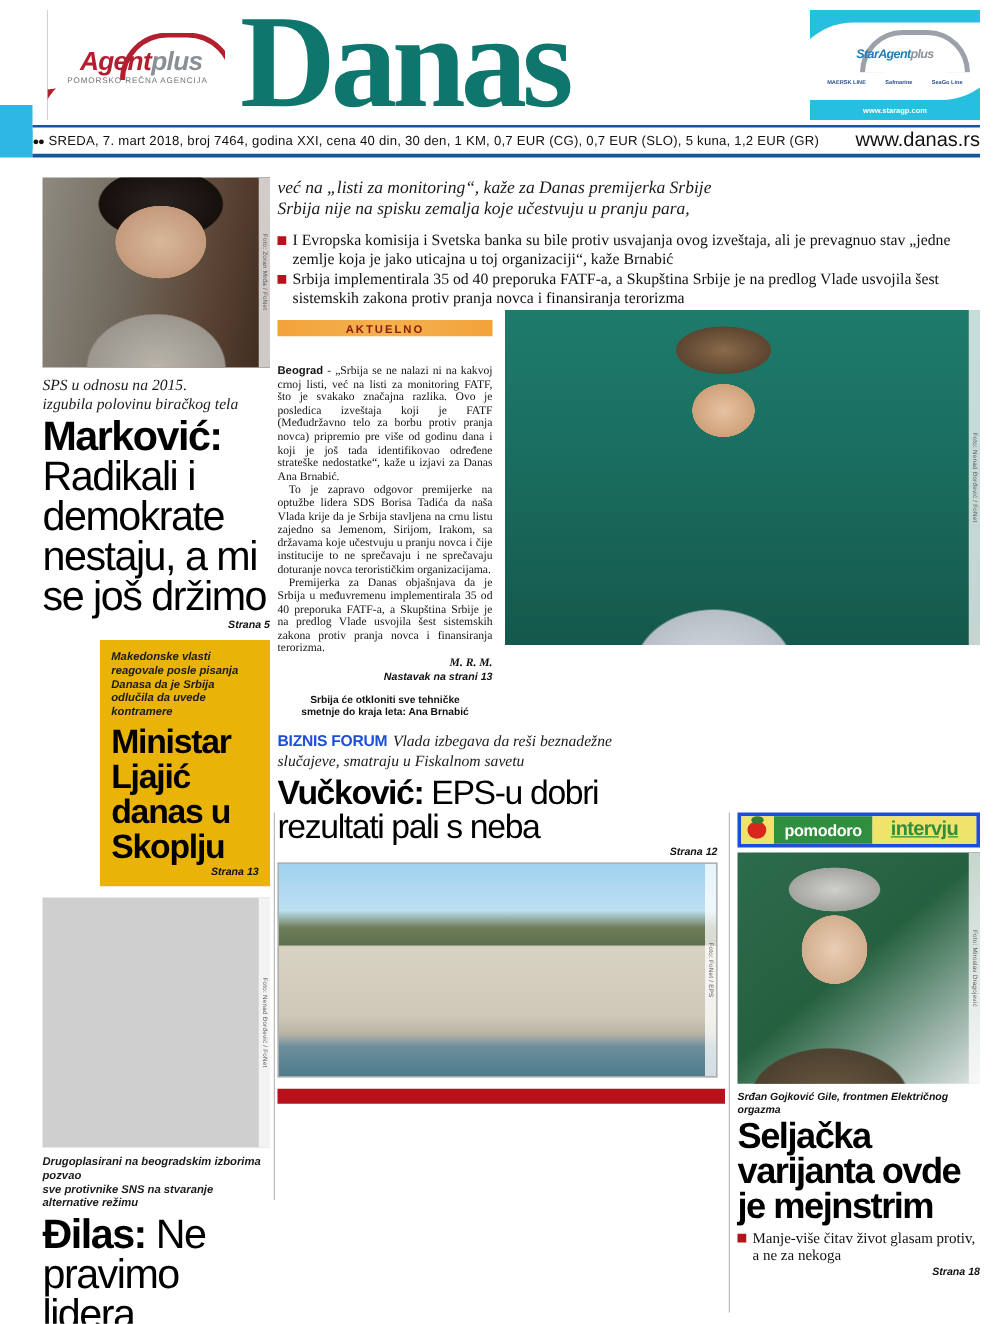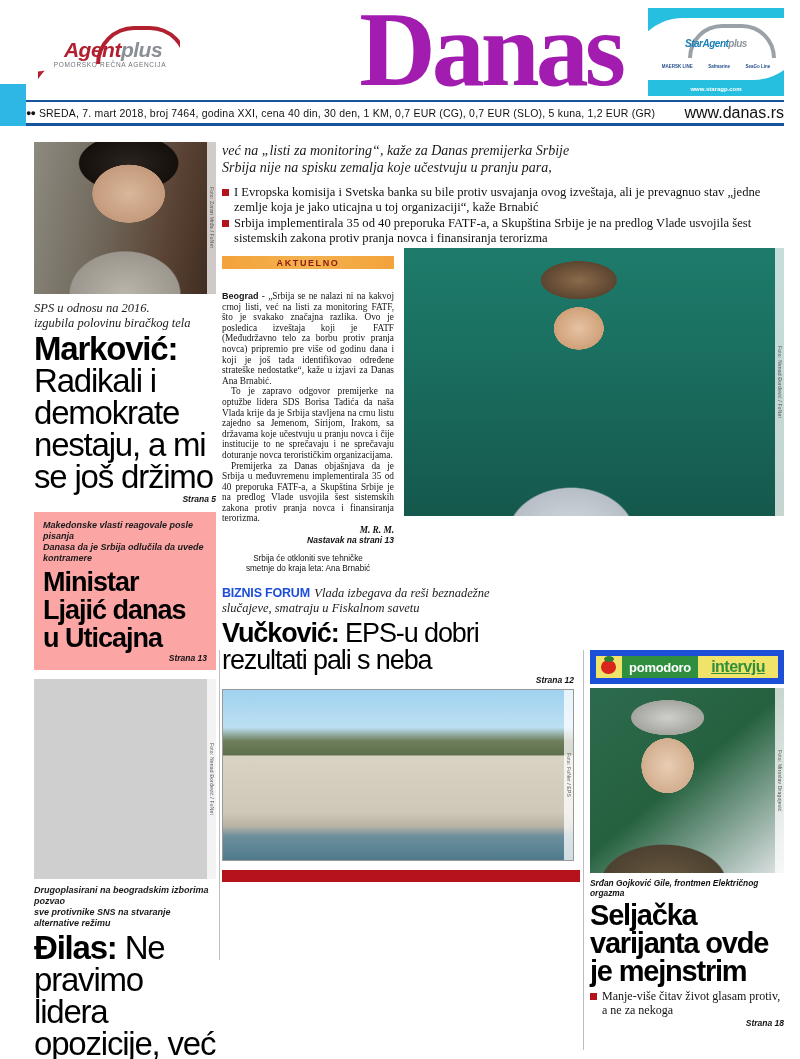--- a/index.html
+++ b/index.html
@@ -28,21 +28,21 @@
   .ap-name .a1{color:#b22030;}
   .ap-name .a2{color:#8a8f95;}
   .ap-sub{position:absolute;left:4px;top:53px;width:136px;text-align:center;
     font-size:6.5px;letter-spacing:.7px;color:#6d7278;}
   .ap-url{position:absolute;left:0;bottom:4px;width:142px;text-align:center;
     font-size:6px;color:#fff;font-weight:bold;}
 
   .logo-danas{
     position:absolute;left:192px;top:2px;width:430px;height:96px;
     font-family:"Liberation Serif", serif;font-weight:bold;font-size:106px;
-    color:#a21caf;letter-spacing:-4px;line-height:96px;text-align:right;
+    color:#0f766e;letter-spacing:-4px;line-height:96px;text-align:left;
   }
 
   .logo-star{
     position:absolute;left:648px;top:8px;width:136px;height:88px;
     background:#27bfe0;overflow:hidden;
   }
   .st-white{position:absolute;left:-18px;top:10px;width:176px;height:62px;
     background:#fff;border-radius:60px 10px 60px 10px;}
   .st-arc{position:absolute;left:40px;top:16px;width:80px;height:30px;
     border:4px solid #9aa1a8;border-bottom:none;border-radius:70px 70px 0 0;}
@@ -95,21 +95,21 @@
     line-height:14.5px;color:#1a1a1a;margin-top:7px;}
   .kicker-sm{font-family:"Liberation Sans", sans-serif;font-style:italic;font-weight:bold;
     font-size:9px;line-height:11px;color:#1a1a1a;}
   .hl-left{font-family:"Liberation Sans", sans-serif;font-size:33px;line-height:32px;
     letter-spacing:-1.2px;color:#000;margin-top:3px;}
   .hl-left b{font-weight:bold;}
   .hl-left .thin{font-weight:normal;}
   .strana{font-family:"Liberation Sans", sans-serif;font-style:italic;font-weight:bold;
     font-size:8.5px;text-align:right;margin-top:1px;}
 
-  .beige{background:#fca5a5;padding:8px 9px 7px 9px;margin-top:8px;}
+  .beige{background:#eab308;padding:8px 9px 7px 9px;margin-top:8px;margin-left:46px;}
   .beige .hl{font-family:"Liberation Sans", sans-serif;font-weight:bold;
     font-size:27px;line-height:28px;letter-spacing:-1px;color:#000;margin-top:4px;}
 
   
   .lede{font-family:"Liberation Serif", serif;font-style:italic;font-size:14px;
     line-height:17px;color:#1a1a1a;}
   .bighead{font-family:"Liberation Sans", sans-serif;font-weight:bold;
     font-size:55px;line-height:50px;letter-spacing:-2.4px;color:#000;
     text-align:right;margin-top:5px;}
   .bighead .gray{color:#9b9b9b;}
@@ -126,21 +126,21 @@
 
   .body-col{font-family:"Liberation Serif", serif;font-size:9.3px;line-height:10.6px;
     text-align:justify;color:#141414;margin-top:22px;}
   .body-col p{margin:0 0 0 0;text-indent:9px;}
   .body-col p.first{text-indent:0;}
   .body-col b{font-family:"Liberation Sans", sans-serif;font-weight:bold;font-size:9px;}
   .sig{text-align:right;font-family:"Liberation Serif", serif;font-weight:bold;
     font-style:italic;font-size:9.3px;margin-top:1px;}
   .cont{text-align:right;font-family:"Liberation Sans", sans-serif;font-weight:bold;
     font-style:italic;font-size:8.5px;}
-  .capt-c{text-align:center;font-family:"Liberation Sans", sans-serif;font-weight:normal;
+  .capt-c{text-align:center;font-family:"Liberation Sans", sans-serif;font-weight:bold;
     font-size:8.2px;line-height:10px;margin-top:9px;}
 
   .ph-brnabic{height:268px;background:
      radial-gradient(ellipse 40px 34px at 46% 30%,#e6c2a3 0%,#cfa179 62%,transparent 63%),
      radial-gradient(ellipse 52px 26px at 46% 12%,#8a6a4a 0%,#5d4530 72%,transparent 74%),
      radial-gradient(ellipse 90px 70px at 44% 108%,#d8dde3 0%,#b7bec6 70%,transparent 72%),
      linear-gradient(180deg,#1e7b6b 0%,#1a6f60 40%,#15584c 100%);}
 
   
   .bf-label{font-family:"Liberation Sans", sans-serif;font-weight:bold;font-size:12.5px;
@@ -151,21 +151,21 @@
     letter-spacing:-1.1px;color:#000;margin-top:4px;}
   .ph-dam{height:170px;background:
      linear-gradient(180deg,#9fd2ef 0%,#bcdff2 22%,#6f7f5b 30%,#5e6f4e 38%,
        #d9d3c4 39%,#cfc8b8 72%,#b9b3a5 80%,#6d8f9c 86%,#4e7b8c 100%);}
 
   
   .redbox{background:#b5121b;color:#fff;padding:5px 10px 7px 10px;}
 
   
   .colR{position:absolute;left:590px;top:650px;width:194px;}
-  .pomo-bar{display:flex;height:22px;align-items:stretch;border:6px solid #1d4ed8;}
+  .pomo-bar{display:flex;height:22px;align-items:stretch;border:3px solid #1d4ed8;}
   .pomo-tom{width:26px;background:#f0e36a;position:relative;}
   .tomato{position:absolute;left:5px;top:4px;width:15px;height:14px;background:#d8261f;
     border-radius:50% 50% 48% 48%;}
   .tomato:after{content:"";position:absolute;left:3px;top:-4px;width:10px;height:6px;
     background:#2f7d32;border-radius:50%;}
   .pomo-w{flex:1;background:#2f8f3e;color:#fff;font-family:"Liberation Sans", sans-serif;
     font-weight:bold;font-size:13px;display:flex;align-items:center;justify-content:center;
     letter-spacing:-.3px;}
   .pomo-i{flex:1.05;background:#f0e36a;color:#2f8f3e;font-family:"Liberation Sans", sans-serif;
     font-weight:bold;font-size:16px;display:flex;align-items:center;justify-content:center;
@@ -227,36 +227,36 @@
   </div>
   <div class="inforule-bot"></div>
 
   <div class="colL">
 
     <div>
       <div class="photo ph-marko">
         <div class="credit">Foto: Zoran Mrđa / FoNet</div>
       </div>
       <div class="kicker">
-        <div>SPS u odnosu na 2016.</div>
+        <div>SPS u odnosu na 2015.</div>
         <div>izgubila polovinu biračkog tela</div>
       </div>
       <div class="hl-left">
         <b>Marković:</b>
         <span class="thin">Radikali i demokrate nestaju, a mi se još držimo</span>
       </div>
       <div class="strana">Strana 5</div>
     </div>
 
     <div class="beige">
       <div class="kicker-sm">
         <div>Makedonske vlasti reagovale posle pisanja</div>
         <div>Danasa da je Srbija odlučila da uvede kontramere</div>
       </div>
-      <div class="hl">Ministar Ljajić danas u Uticajna</div>
+      <div class="hl">Ministar Ljajić danas u Skoplju</div>
       <div class="strana">Strana 13</div>
     </div>
 
     <div style="margin-top:9px;">
       <div class="photo ph-djilas">
         <div class="credit">Foto: Nenad Đorđević / FoNet</div>
       </div>
       <div class="kicker-sm" style="margin-top:6px;">
         <div>Drugoplasirani na beogradskim izborima pozvao</div>
         <div>sve protivnike SNS na stvaranje alternative režimu</div>

